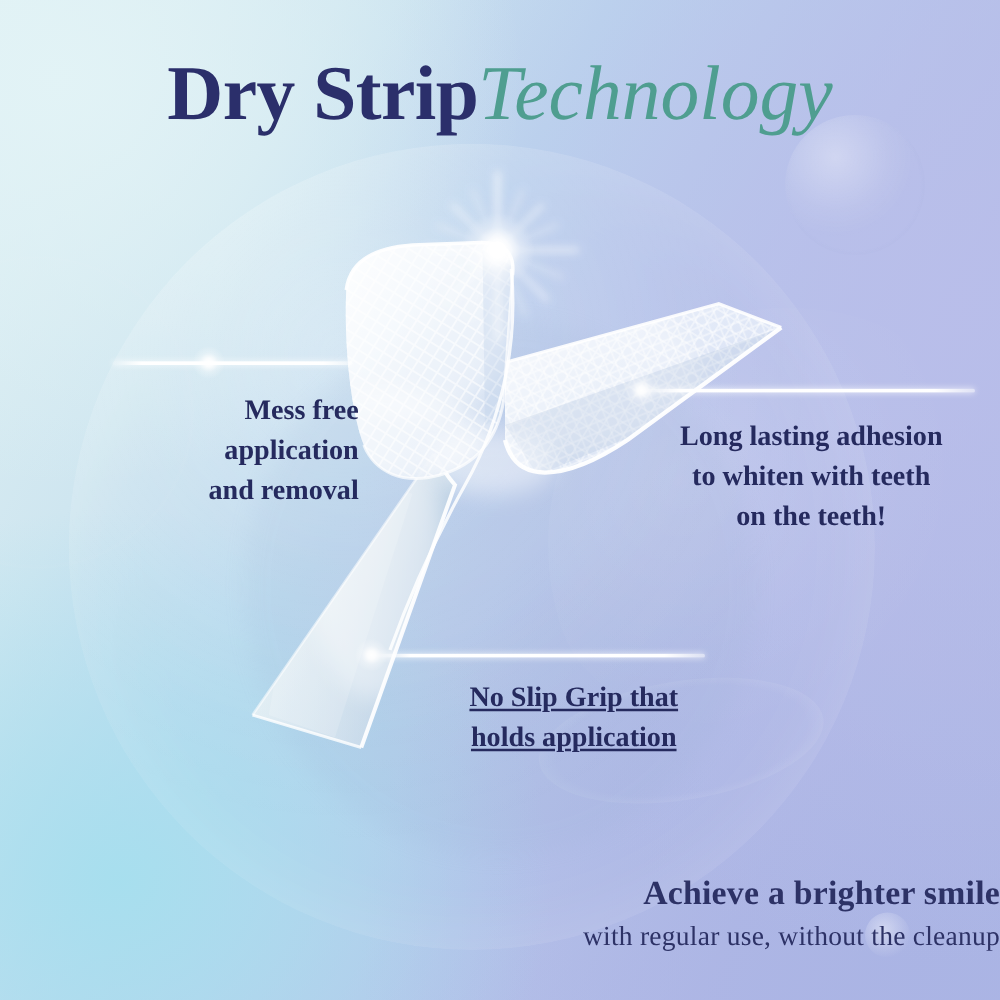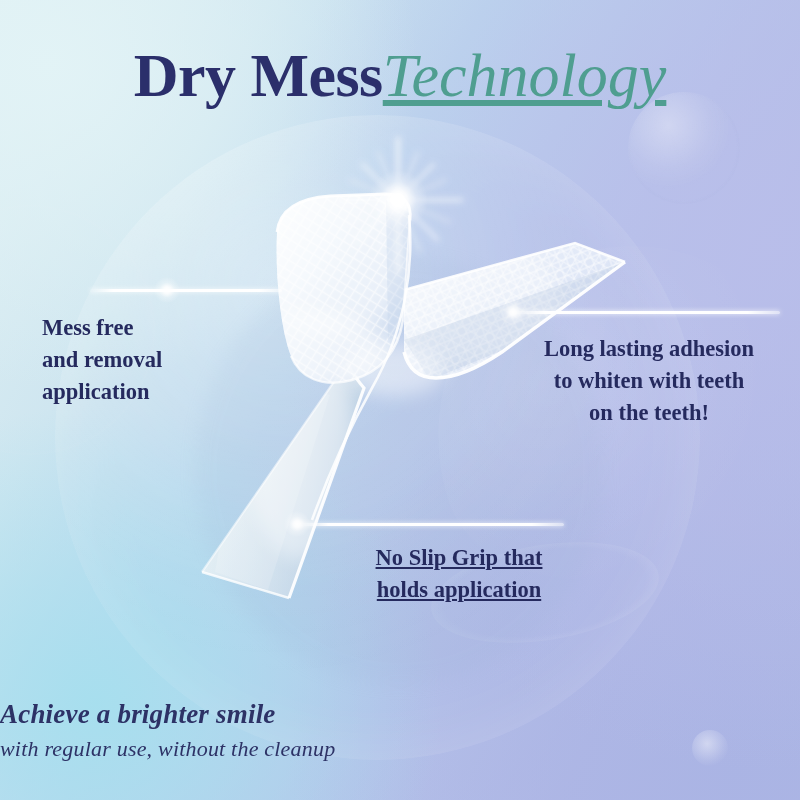--- a/index.html
+++ b/index.html
@@ -74,53 +74,53 @@
     text-align:center;
     font-size:62px; line-height:1.02;
     white-space:nowrap;
   }
   .title .t-bold {
     font-weight:700; color:#2b2f6b;
     letter-spacing:-0.5px;
   }
   .title .t-italic {
     font-style:italic; font-weight:400; color:#4f9e90;
-    letter-spacing:0px; margin-left:0;text-decoration:underline;
+    letter-spacing:0px; margin-left:0;
   }
 
   
   .callout {
     position:absolute;
     color:#252a5e;
     font-weight:700;
     font-size:22.5px;
     line-height:1.42;
   }
-  .callout-left   { left:42px;  top:312px; width:245px; text-align:left; }
+  .callout-left   { left:42px;  top:312px; width:245px; text-align:right; }
   .callout-right  { left:500px; top:333px; width:298px; text-align:center; }
   .callout-bottom { left:330px; top:542px; width:258px; text-align:center;text-decoration:underline; }
 
   
   .connector { position:absolute; height:3px; border-radius:2px;
     background:linear-gradient(90deg, rgba(255,255,255,0.25) 0%, #ffffff 12%, #ffffff 88%, rgba(255,255,255,0.55) 100%);
     box-shadow:0 0 5px rgba(255,255,255,0.85);
   }
   .conn-left   { left:90px;  top:289px; width:192px; }
   .conn-right  { left:512px; top:311px; width:268px; }
   .conn-bottom { left:296px; top:523px; width:268px; }
 
   .glowpt { position:absolute; width:26px; height:26px; border-radius:50%;
     background:radial-gradient(circle, #ffffff 0%, rgba(255,255,255,0.85) 18%, rgba(255,255,255,0.30) 42%, rgba(255,255,255,0) 72%);
   }
   .glow-left   { left:154px; top:277px; }
   .glow-right  { left:500px; top:299px; }
   .glow-bottom { left:284px; top:511px; }
 
   
-  .footer { position:absolute; left:0; top:697px; width:800px; text-align:left; color:#2d3266;font-style:italic; }
+  .footer { position:absolute; left:0; top:697px; width:800px; text-align:right; color:#2d3266; }
   .footer .f-line1 { font-size:27px; font-weight:700; line-height:1.3; letter-spacing:0.2px; }
   .footer .f-line2 { font-size:22px; font-weight:400; line-height:1.3; margin-top:3px; letter-spacing:0.2px; }
 </style>
 </head>
 <body>
 
 <div id="poster">
 
   <div class="bubble bubble-main"></div>
   <div class="bubble bubble-tr"></div>
@@ -248,36 +248,36 @@
         <path d="M-20,-48 L22,52" stroke-width="1.3"></path>
         <path d="M20,-48 L-22,52" stroke-width="1.3"></path>
         <path d="M-48,-20 L52,22" stroke-width="1.3"></path>
         <path d="M48,-20 L-52,22" stroke-width="1.3"></path>
       </g>
       <circle r="7" fill="#ffffff"></circle>
     </g>
   </svg>
 
   <div class="title">
-    <span class="t-bold">Dry Mess</span><span class="t-italic">Technology</span>
+    <span class="t-bold">Dry Strip</span><span class="t-italic">Technology</span>
   </div>
 
   <div class="connector conn-left"></div>
   <div class="glowpt glow-left"></div>
 
   <div class="connector conn-right"></div>
   <div class="glowpt glow-right"></div>
 
   <div class="connector conn-bottom"></div>
   <div class="glowpt glow-bottom"></div>
 
   <div class="callout callout-left">
     <div>Mess free</div>
+    <div>application</div>
     <div>and removal</div>
-    <div>application</div>
   </div>
 
   <div class="callout callout-right">
     <div>Long lasting adhesion</div>
     <div>to whiten with teeth</div>
     <div>on the teeth!</div>
   </div>
 
   <div class="callout callout-bottom">
     <div>No Slip Grip that</div>

